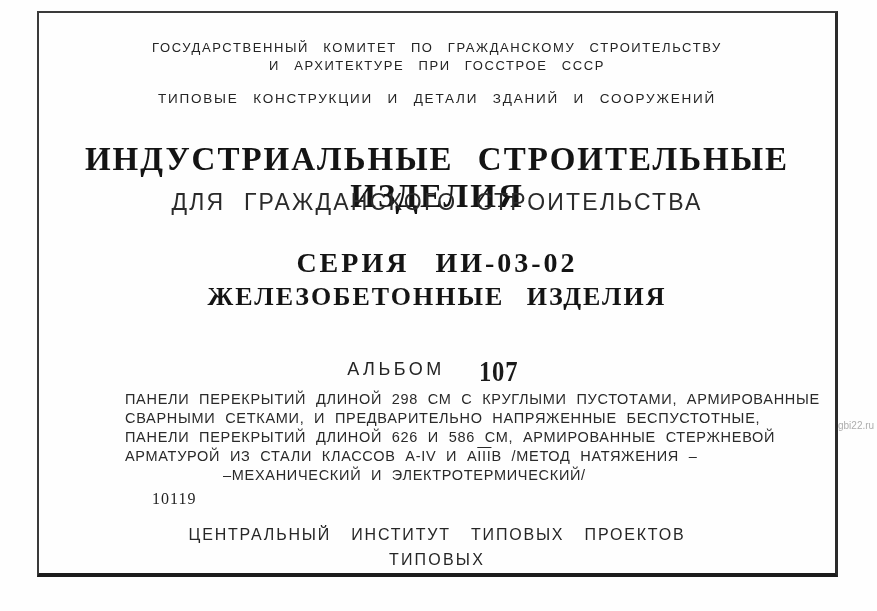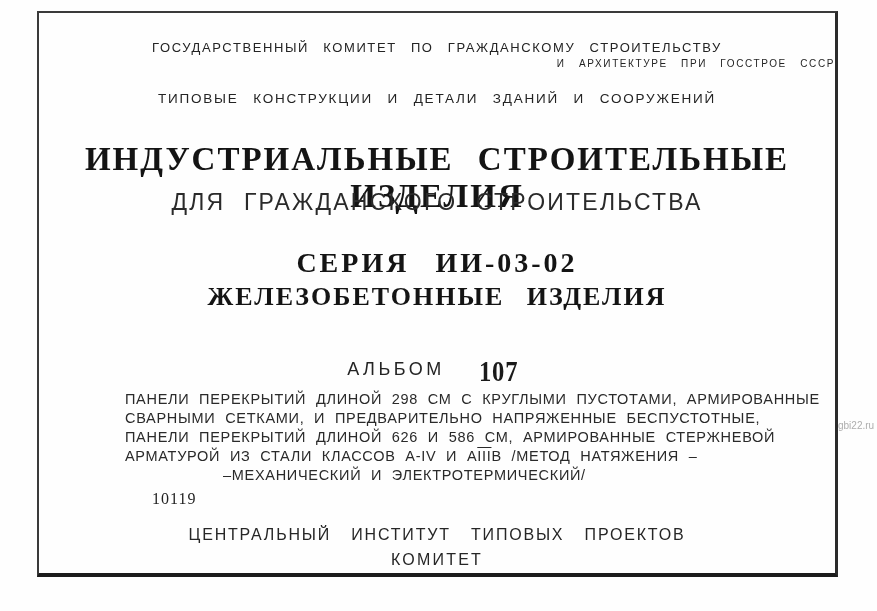--- a/index.html
+++ b/index.html
@@ -10,21 +10,21 @@
   .frame{
     position:absolute;left:37px;top:11px;width:801px;height:566px;
     border-top:2px solid #3a3a3a;border-left:2px solid #3a3a3a;
     border-right:3px solid #2b2b2b;border-bottom:4px solid #1c1c1c;
     box-sizing:border-box;background:#fefefe;
   }
   .center{position:absolute;left:0;width:100%;text-align:center;}
   
   .lettered{font-family:"Liberation Sans",sans-serif;color:#242424;font-weight:400;}
   .org1{top:27px;font-size:13px;letter-spacing:1.6px;word-spacing:9px;}
-  .org2{top:45px;font-size:10px;letter-spacing:1.6px;word-spacing:9px;text-align:right;}
+  .org2{top:45px;font-size:13px;letter-spacing:1.6px;word-spacing:9px;}
   .series-program{top:78px;font-size:13.5px;letter-spacing:1.8px;word-spacing:9px;}
   
   .stamp{font-family:"Liberation Serif",serif;font-weight:700;color:#141414;}
   .main-title{top:128px;font-size:33px;letter-spacing:2px;word-spacing:14px;}
   .subtitle{top:176px;font-size:23px;letter-spacing:2.2px;word-spacing:10px;color:#2a2a2a;}
   .series-title{top:234px;font-size:28px;letter-spacing:3px;word-spacing:16px;}
   .series-sub{top:269px;font-size:26px;letter-spacing:2px;word-spacing:14px;}
   .album-row{top:341px;font-size:18px;letter-spacing:3.5px;}
   .album-num{
     display:inline-block;font-family:"Liberation Serif",serif;font-weight:700;
@@ -80,19 +80,19 @@
       <div class="row">СВАРНЫМИ СЕТКАМИ, И ПРЕДВАРИТЕЛЬНО НАПРЯЖЕННЫЕ БЕСПУСТОТНЫЕ,</div>
       <div class="row">ПАНЕЛИ ПЕРЕКРЫТИЙ ДЛИНОЙ 626 И 586 СМ, АРМИРОВАННЫЕ СТЕРЖНЕВОЙ</div>
       <div class="row"><span>АРМАТУРОЙ ИЗ СТАЛИ КЛАССОВ А-</span><span class="cls-u">IV</span><span> И А</span><span class="cls-o">III</span><span>В /МЕТОД НАТЯЖЕНИЯ –</span></div>
       <div class="row indent">–МЕХАНИЧЕСКИЙ  И  ЭЛЕКТРОТЕРМИЧЕСКИЙ/</div>
     </div>
 
     <div class="doc-number">10119</div>
 
     <div class="center lettered inst">ЦЕНТРАЛЬНЫЙ  ИНСТИТУТ  ТИПОВЫХ  ПРОЕКТОВ</div>
 
-    <div class="center lettered city">КОМИТЕТ</div>
+    <div class="center lettered city">ТИПОВЫХ</div>
 
   </div>
 
   <div class="watermark">gbi22.ru</div>
 
 </div>
 
 </body></html>

